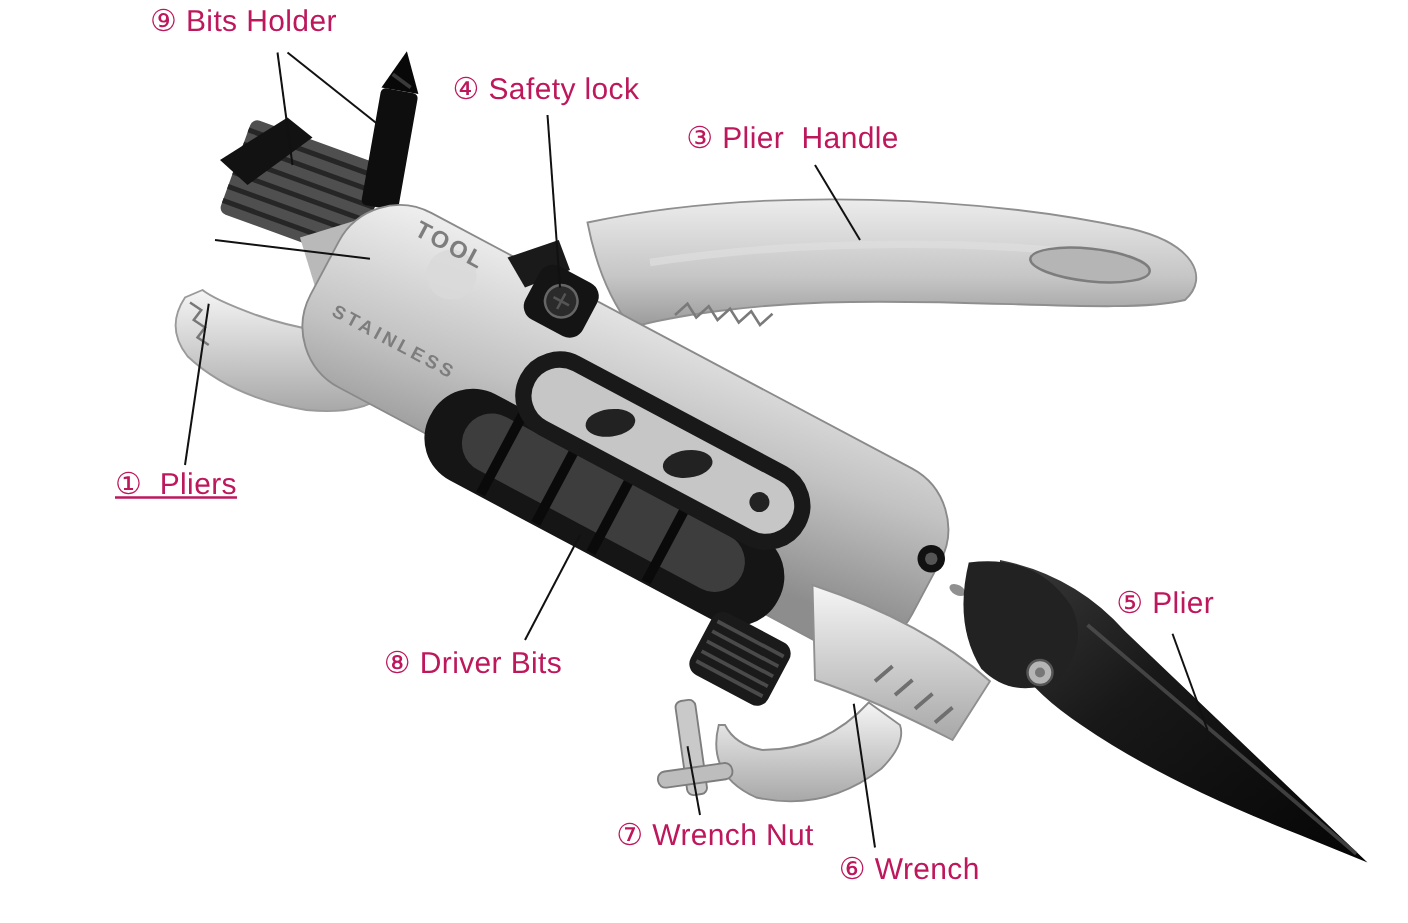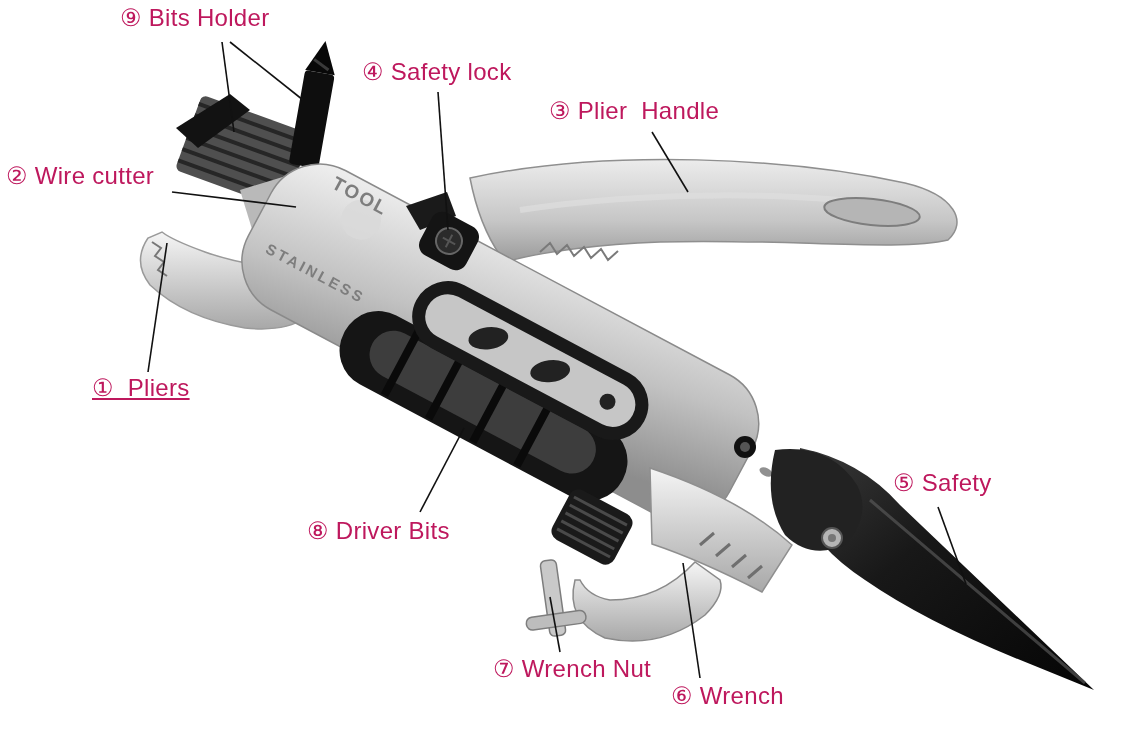--- a/index.html
+++ b/index.html
@@ -176,25 +176,24 @@
       <line x1="938" y1="507" x2="966" y2="584"></line>
     </g>
   </svg>
 
   <div class="label" style="left:120px;top:4px;">⑨ Bits Holder</div>
 
   <div class="label" style="left:362px;top:58px;text-align:center;">④ Safety lock</div>
 
   <div class="label" style="left:549px;top:97px;">③ Plier  Handle</div>
 
-  <div class="label" style="left:6px;top:162px;">② Wire cutter</div>
 
   <div class="label" style="left:92px;top:374px;text-decoration:underline;">①  Pliers</div>
 
   <div class="label" style="left:307px;top:517px;">⑧ Driver Bits</div>
 
-  <div class="label" style="left:893px;top:469px;">⑤ Safety</div>
+  <div class="label" style="left:893px;top:469px;">⑤ Plier</div>
 
   <div class="label" style="left:493px;top:655px;">⑦ Wrench Nut</div>
 
   <div class="label" style="left:671px;top:682px;">⑥ Wrench</div>
 
 </div>
 
 </body></html>

